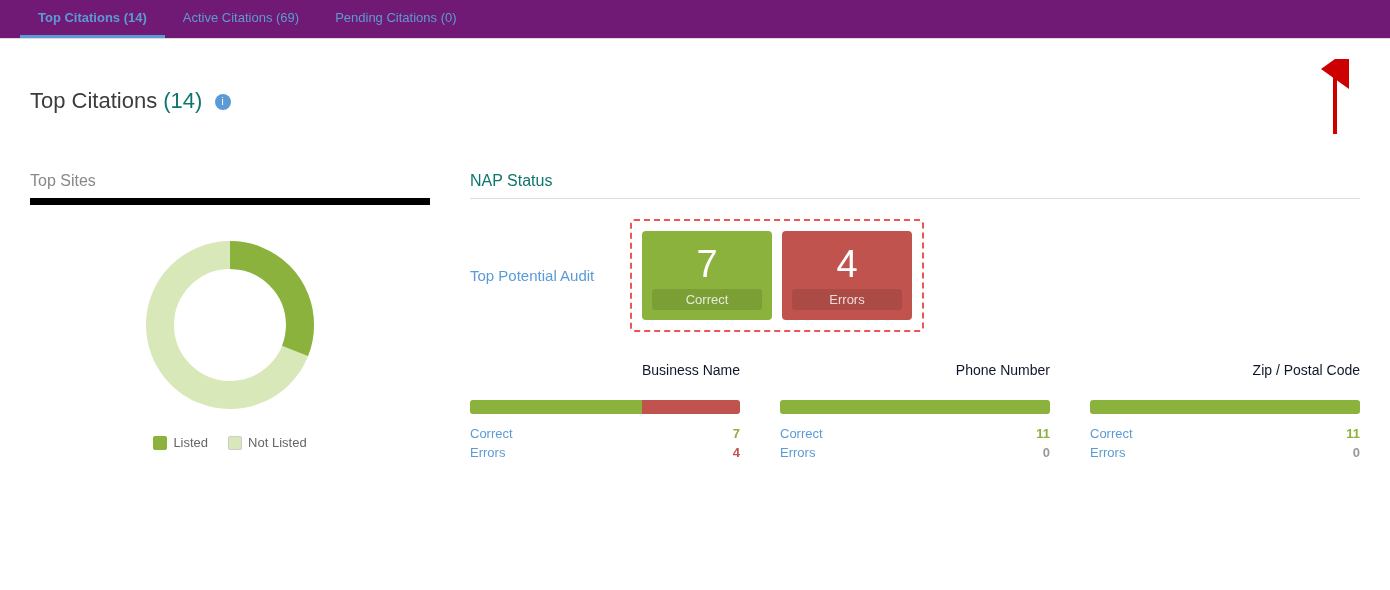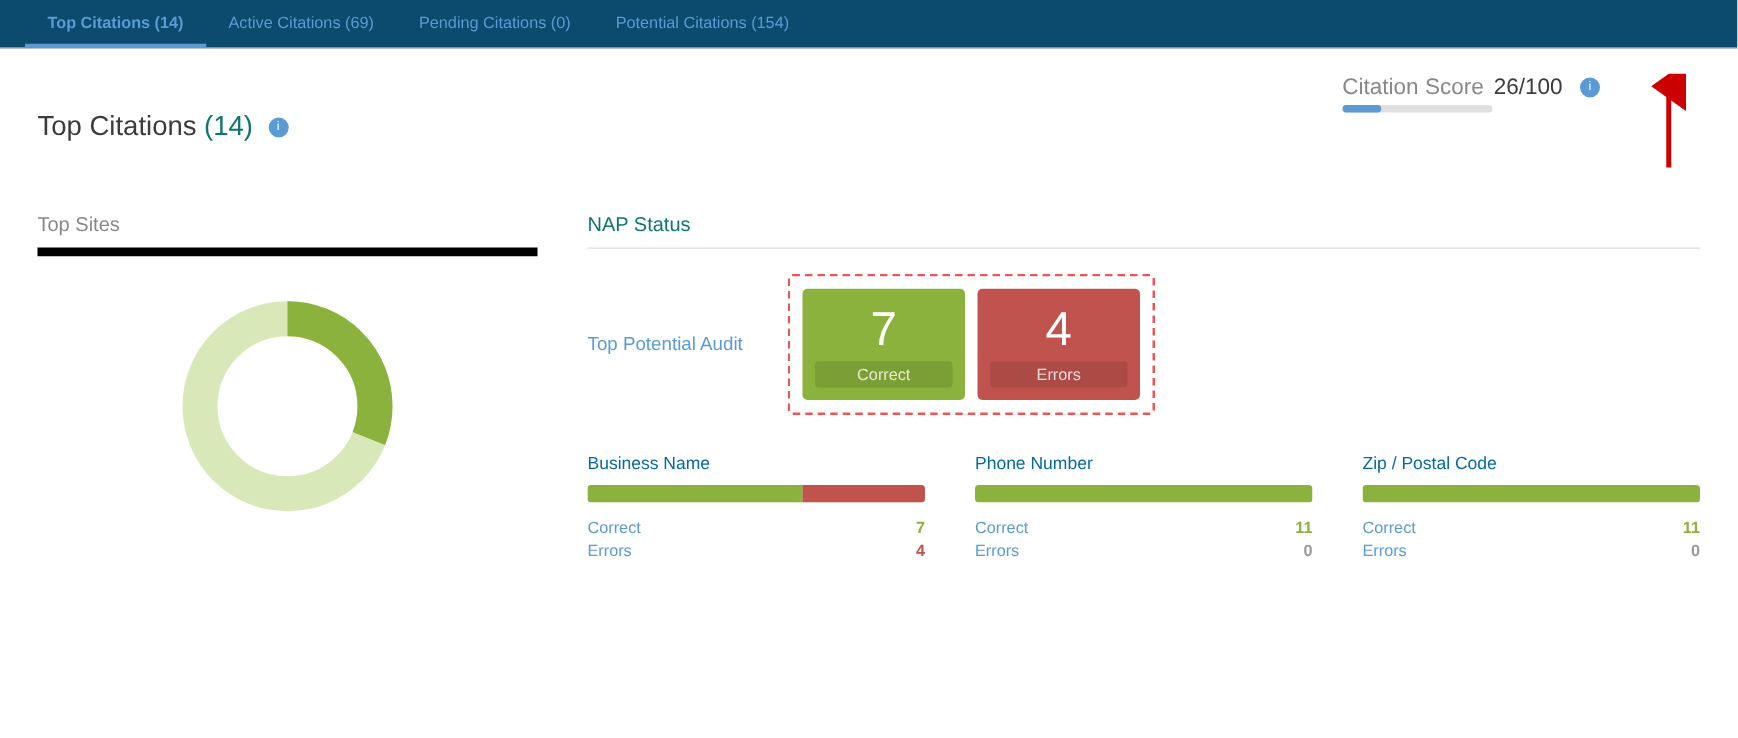--- a/index.html
+++ b/index.html
@@ -2,21 +2,21 @@
 <html><head>
   <meta charset="utf-8">
   <style>
     * { box-sizing: border-box; margin: 0; padding: 0; }
     body { font-family: 'Segoe UI', Arial, sans-serif; background: #fff; color: #333; font-size: 14px; }
 
     .top-nav {
       display: flex;
       border-bottom: 1px solid #ddd;
       padding: 0 20px;
-      background: #0c4a6e;
+      background: #701a75;
     }
     .nav-tab {
       padding: 10px 18px;
       cursor: pointer;
       color: #5b9bd5;
       font-size: 13px;
       border-bottom: 3px solid transparent;
       white-space: nowrap;
     }
     .nav-tab.active {
@@ -219,23 +219,24 @@
     .nap-details {
       display: flex;
       gap: 40px;
     }
 
     .nap-detail-block {
       flex: 1;
     }
 
     .nap-detail-title {
-      color: #0369a1;
+      color: #0f172a;
       font-size: 14px;
-      margin-bottom: 10px;
+      margin-bottom: 22px;
+      text-align: right;
     }
 
     .progress-bar-track {
       height: 14px;
       border-radius: 3px;
       background: #eee;
       margin-bottom: 12px;
       display: flex;
       overflow: hidden;
     }
@@ -277,43 +278,32 @@
       position: relative;
     }
   </style>
 </head>
 <body>
 
 <div class="top-nav">
   <div class="nav-tab active">Top Citations (14)</div>
   <div class="nav-tab">Active Citations (69)</div>
   <div class="nav-tab">Pending Citations (0)</div>
-  <div class="nav-tab">Potential Citations (154)</div>
 </div>
 
 <div class="page-content">
 
   <div class="page-header">
     <div>
       <span class="page-title">
         <span>Top Citations </span><span class="count">(14)</span>
         <span class="info-icon">i</span>
       </span>
     </div>
     <div class="header-right">
-      <div class="citation-score-block">
-        <span class="citation-score">
-          <span>Citation Score</span>
-          <span class="score-value">26/100</span>
-          <span class="info-icon">i</span>
-        </span>
-        <div class="score-bar-wrapper">
-          <div class="score-bar-fill"></div>
-        </div>
-      </div>
 
       <div style="position:relative;width:50px;">
         <svg width="50" height="80">
           <defs>
             <marker id="arrowhead" markerWidth="10" markerHeight="7" refX="5" refY="3.5" orient="auto">
               <polygon points="0 7, 5 0, 10 7" fill="#cc0000"></polygon>
             </marker>
           </defs>
           <line x1="25" y1="75" x2="25" y2="10" stroke="#cc0000" stroke-width="4" marker-end="url(#arrowhead)"></line>
         </svg>
@@ -328,20 +318,30 @@
 
       <div class="donut-container">
         <svg class="donut-svg" viewBox="0 0 200 200">
 
           <circle cx="100" cy="100" r="70" fill="none" stroke="#d8e8b8" stroke-width="28"></circle>
 
           <circle cx="100" cy="100" r="70" fill="none" stroke="#8ab23c" stroke-width="28" stroke-dasharray="136.2 439.8" stroke-dashoffset="0" transform="rotate(-90 100 100)"></circle>
         </svg>
       </div>
 
+      <div class="legend">
+        <div class="legend-item">
+          <div class="legend-dot" style="background:#8ab23c;"></div>
+          <span>Listed</span>
+        </div>
+        <div class="legend-item">
+          <div class="legend-dot" style="background:#d8e8b8; border:1px solid #ccc;"></div>
+          <span>Not Listed</span>
+        </div>
+      </div>
     </div>
 
     <div class="right-panel">
       <div class="nap-title">NAP Status</div>
 
       <div class="audit-row">
         <div class="audit-label">Top Potential Audit</div>
         <div class="audit-boxes">
           <div class="audit-box correct">
             <span class="big-num">7</span>

